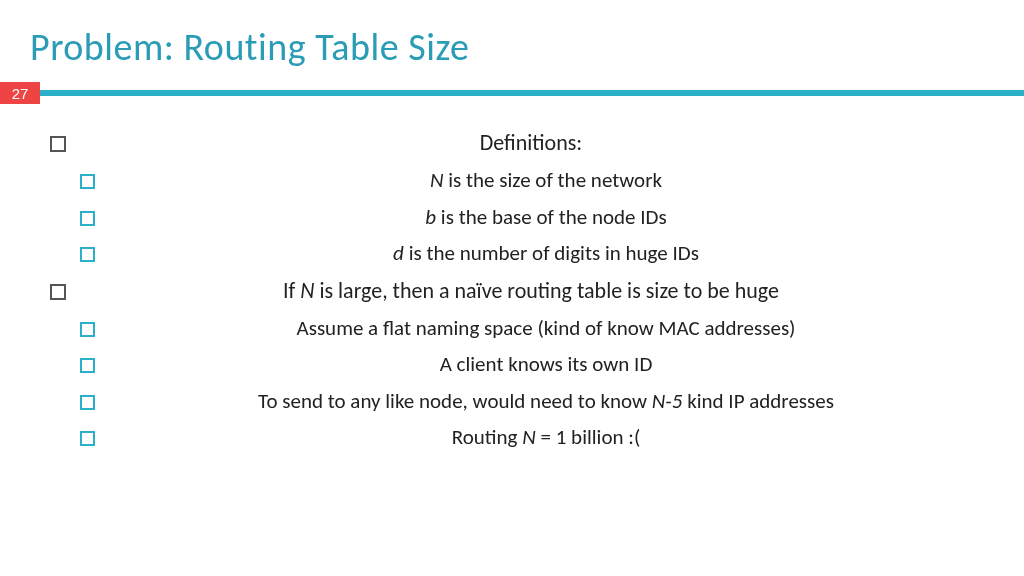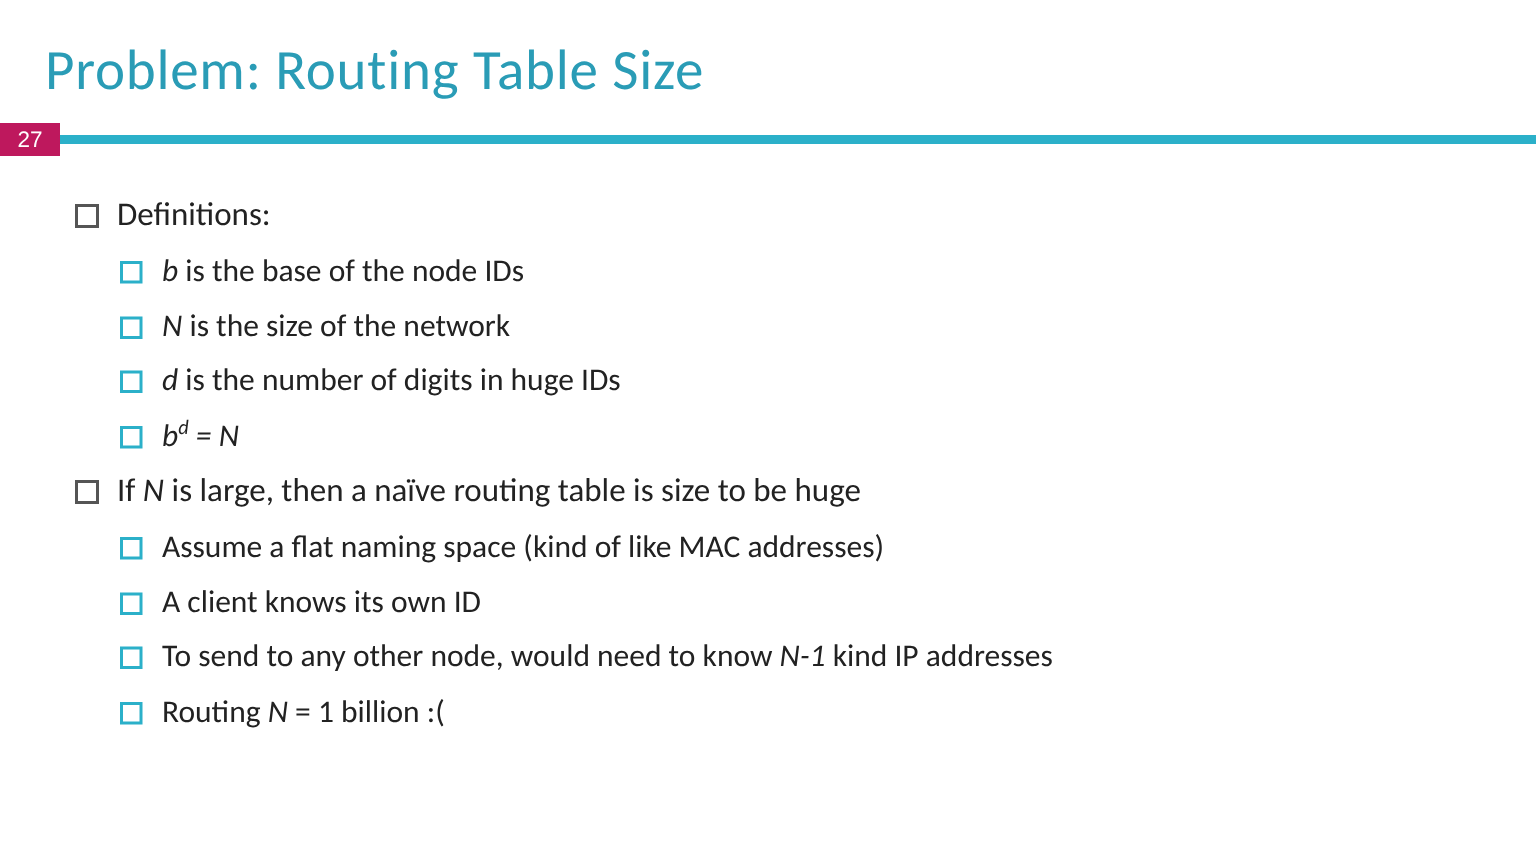--- a/index.html
+++ b/index.html
@@ -1,23 +1,23 @@
 <!DOCTYPE html>
 <html><head>
 <meta charset="utf-8">
 <style>
   * { margin: 0; padding: 0; box-sizing: border-box; }
   html, body { width: 1024px; height: 576px; background: #fff; font-family: "Gill Sans", "Gill Sans MT", Calibri, "Trebuchet MS", sans-serif; color: #222; }
   .slide { width: 1024px; height: 557px; position: relative; padding: 0; }
   .title { font-size: 38px; font-weight: 400; color: #2a9cb6; padding: 24px 0 12px 30px; letter-spacing: 0.5px; }
   .bar-row { display: flex; height: 22px; width: 100%; }
-  .badge { background: #be185d; color: #fff; width: 40px; display: flex; align-items: center; justify-content: center; font-size: 15px; font-family: sans-serif;}
+  .badge { background: #ef4444; color: #fff; width: 40px; display: flex; align-items: center; justify-content: center; font-size: 15px; font-family: sans-serif;}
   .bar { background: #2bb0c9; flex: 1; height: 6px; align-self: center; }
   .content { padding: 18px 40px 0 50px; font-size: 22px; line-height: 1.55; }
-  ul { list-style: none; }
+  ul { list-style: none; text-align: center; }
   li { position: relative; padding-left: 28px; margin: 4px 0; }
   .lvl1::before {
     content: ""; position: absolute; left: 0; top: 10px;
     width: 12px; height: 12px; border: 2px solid #555; background: transparent;
   }
   .lvl2 { margin-left: 30px; font-size: 21px; }
   .lvl2::before {
     content: ""; position: absolute; left: 0; top: 10px;
     width: 11px; height: 11px; border: 2px solid #2bb0c9; background: transparent;
   }
@@ -33,40 +33,37 @@
   <div class="bar-row">
     <div class="badge">27</div>
     <div class="bar"></div>
   </div>
 
   <div class="content">
     <ul>
       <li class="lvl1">Definitions:</li>
 
       <li class="lvl2">
+        <span class="it">N</span><span> is the size of the network</span>
+      </li>
+      <li class="lvl2">
         <span class="it">b</span><span> is the base of the node IDs</span>
       </li>
       <li class="lvl2">
-        <span class="it">N</span><span> is the size of the network</span>
-      </li>
-      <li class="lvl2">
         <span class="it">d</span><span> is the number of digits in huge IDs</span>
-      </li>
-      <li class="lvl2">
-        <span class="it">b</span><sup class="it">d</sup><span class="it"> = N</span>
       </li>
 
       <li class="lvl1">
         <span>If </span><span class="it">N</span><span> is large, then a naïve routing table is size to be huge</span>
       </li>
 
-      <li class="lvl2">Assume a flat naming space (kind of like MAC addresses)</li>
+      <li class="lvl2">Assume a flat naming space (kind of know MAC addresses)</li>
       <li class="lvl2">A client knows its own ID</li>
       <li class="lvl2">
-        <span>To send to any other node, would need to know </span><span class="it">N-1</span><span> kind IP addresses</span>
+        <span>To send to any like node, would need to know </span><span class="it">N-5</span><span> kind IP addresses</span>
       </li>
       <li class="lvl2">
         <span>Routing </span><span class="it">N</span><span> = 1 billion :(</span>
       </li>
     </ul>
   </div>
 
 </div>
 
 </body></html>

